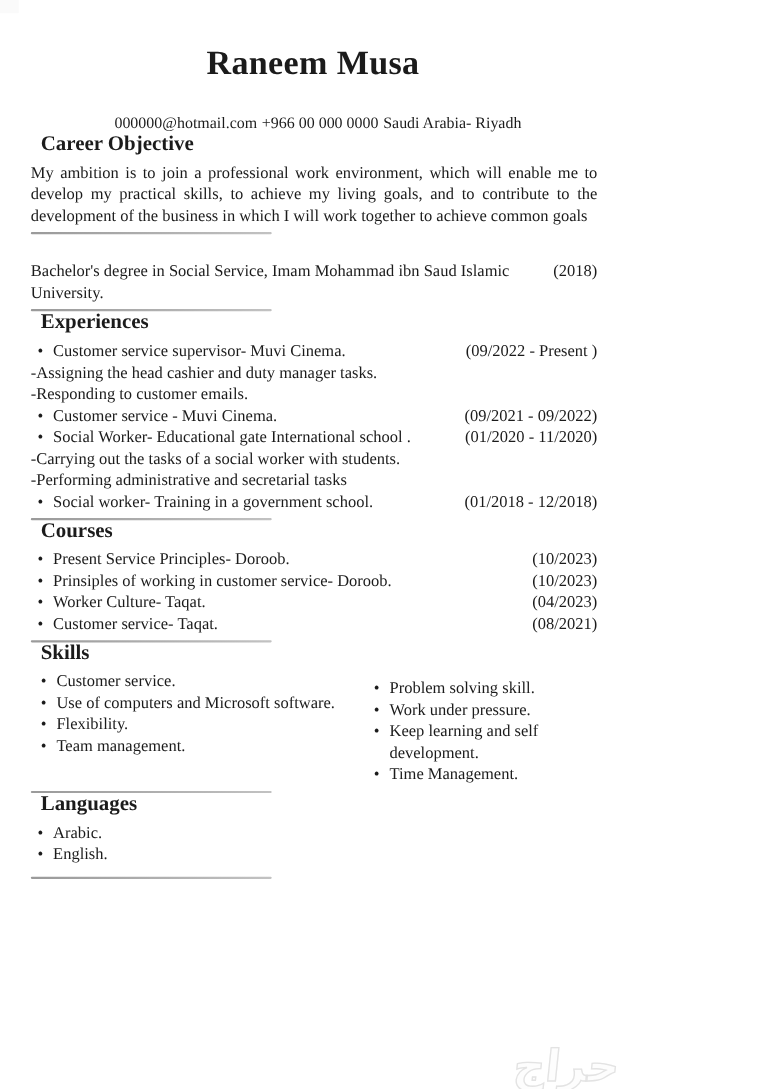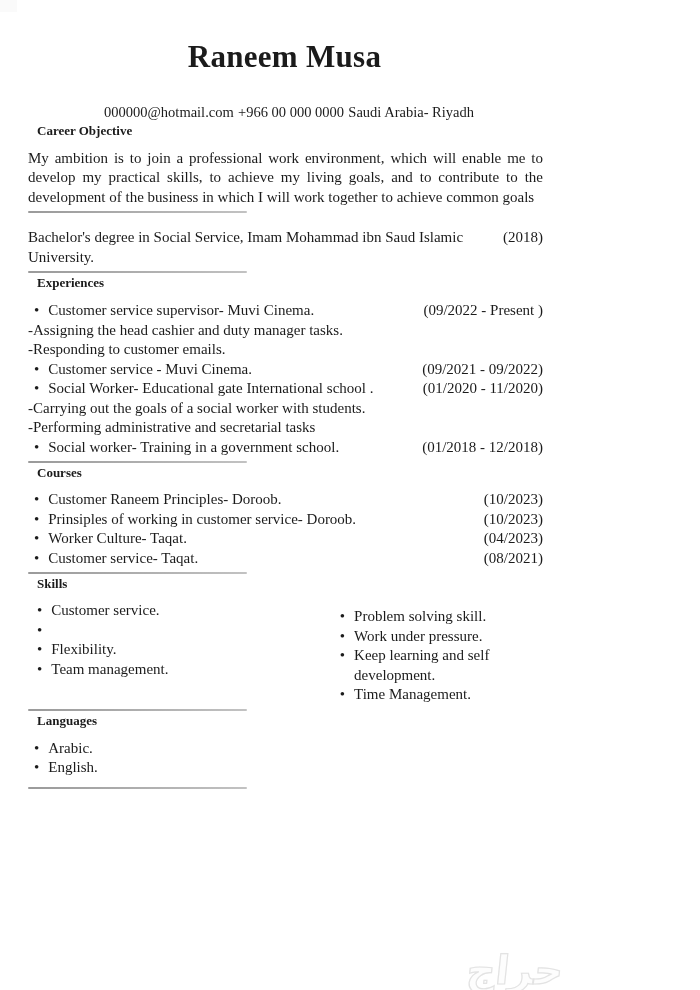--- a/index.html
+++ b/index.html
@@ -24,21 +24,21 @@
   }
   .contact {
     display:flex; justify-content:space-between;
     margin-top:29px;
     padding:0 95px 0 104px;
     font-size:14.5px;
     align-items:center;
   }
   h2.sec {
     margin:0 0 0 37px;
-    font-size:13px; font-weight:bold;
+    font-size:19px; font-weight:bold;
     line-height:20px;
   }
   .mt-co   { margin-top:38px; }
   .mt-qual { margin-top:24px; }
   .mt-exp  { margin-top:23px; }
   .mt-crs  { margin-top:22px; }
   .mt-skl  { margin-top:23px; }
   .mt-lng  { margin-top:22px; }
 
   .content { margin:0 26px 0 28px; font-size:15px; line-height:19.5px; }
@@ -59,21 +59,21 @@
   .bline { display:flex; }
   .dot { flex:0 0 auto; padding:0 9px 0 6px; }
   .dash-line { margin-left:0; }
 
   .skills-cols { display:flex; margin:7px 26px 0 28px; font-size:15px; line-height:19.5px; }
   .skills-left { width:360px; }
   .skills-left .dot { padding:0 9px 0 9px; }
   .skills-right { padding-top:6px; }
   .skills-right .dot { padding:0 9px 0 0; }
 
-  .qual-row { margin-top:15px; }
+  .qual-row { margin-top:25px; }
 
   .watermark {
     position:absolute; right:6px; bottom:0px;
     font-family:"DejaVu Sans","Liberation Sans",sans-serif;
     font-size:40px; font-weight:bold;
     color:#fdfdfd;
     -webkit-text-stroke:1.2px #e3e3e3;
     text-shadow:0 0 1px #ececec;
     transform:skewX(-6deg);
     line-height:1;
@@ -121,38 +121,38 @@
         </span>
       <span class="date">(09/2021 - 09/2022)</span>
     </div>
     <div class="row">
       <span class="bline">
           <span class="dot">•</span>
           <span>Social Worker- Educational gate International school .</span>
         </span>
       <span class="date">(01/2020 - 11/2020)</span>
     </div>
-    <div class="dash-line">-Carrying out the goals of a social worker with students.</div>
+    <div class="dash-line">-Carrying out the tasks of a social worker with students.</div>
     <div class="dash-line">-Performing administrative and secretarial tasks</div>
     <div class="row">
       <span class="bline">
           <span class="dot">•</span>
           <span>Social worker- Training in a government school.</span>
         </span>
       <span class="date">(01/2018 - 12/2018)</span>
     </div>
   </div>
   <div class="rule"></div>
 
   <h2 class="sec mt-crs">Courses</h2>
   <div class="content list crs">
     <div class="row">
       <span class="bline">
           <span class="dot">•</span>
-          <span>Customer Raneem Principles- Doroob.</span>
+          <span>Present Service Principles- Doroob.</span>
         </span>
       <span class="date">(10/2023)</span>
     </div>
     <div class="row">
       <span class="bline">
           <span class="dot">•</span>
           <span>Prinsiples of working in customer service- Doroob.</span>
         </span>
       <span class="date">(10/2023)</span>
     </div>
@@ -175,20 +175,21 @@
 
   <h2 class="sec mt-skl">Skills</h2>
   <div class="skills-cols">
     <div class="skills-left">
       <div class="bline">
           <span class="dot">•</span>
           <span>Customer service.</span>
         </div>
       <div class="bline">
           <span class="dot">•</span>
+          <span>Use of computers and Microsoft software.</span>
         </div>
       <div class="bline">
           <span class="dot">•</span>
           <span>Flexibility.</span>
         </div>
       <div class="bline">
           <span class="dot">•</span>
           <span>Team management.</span>
         </div>
     </div>

